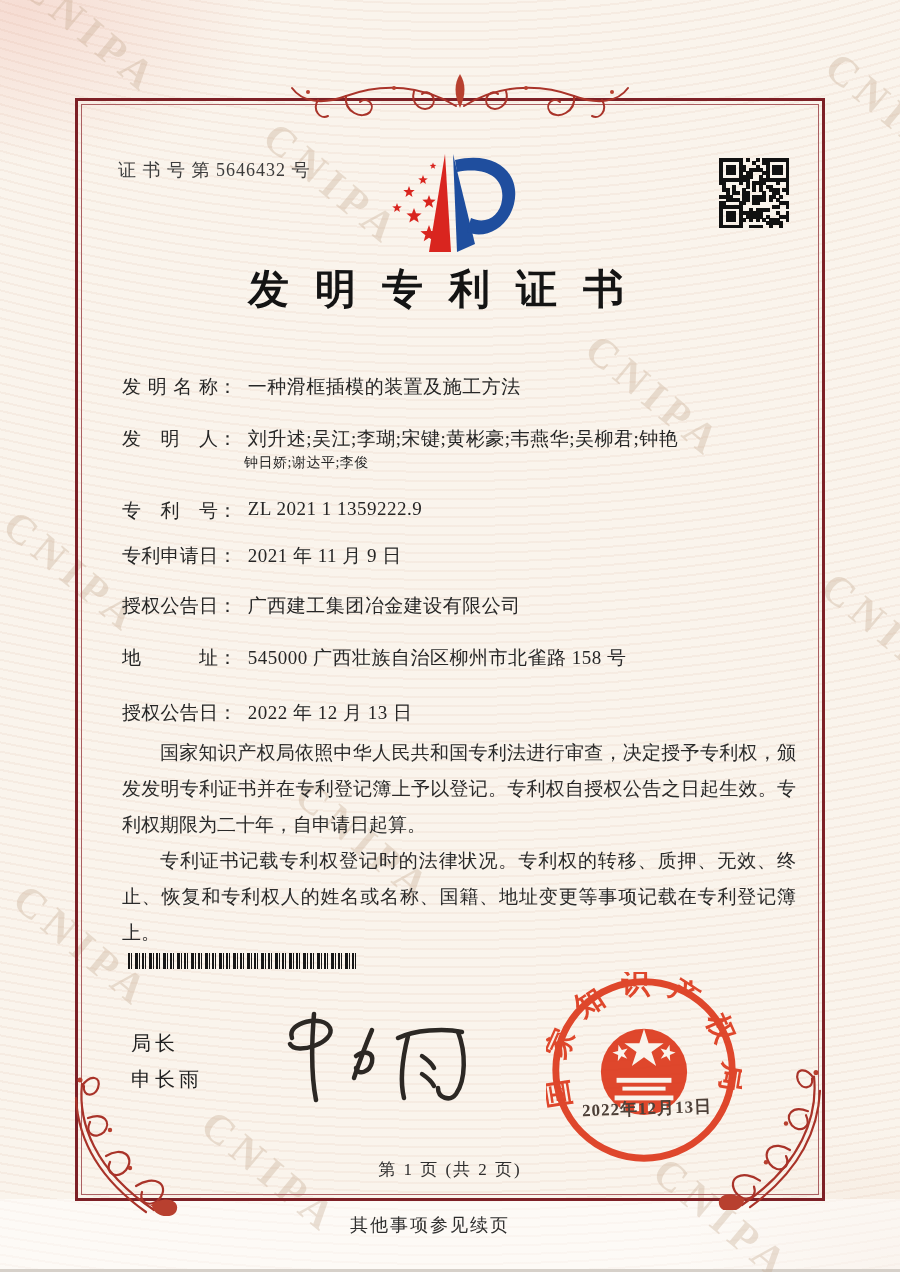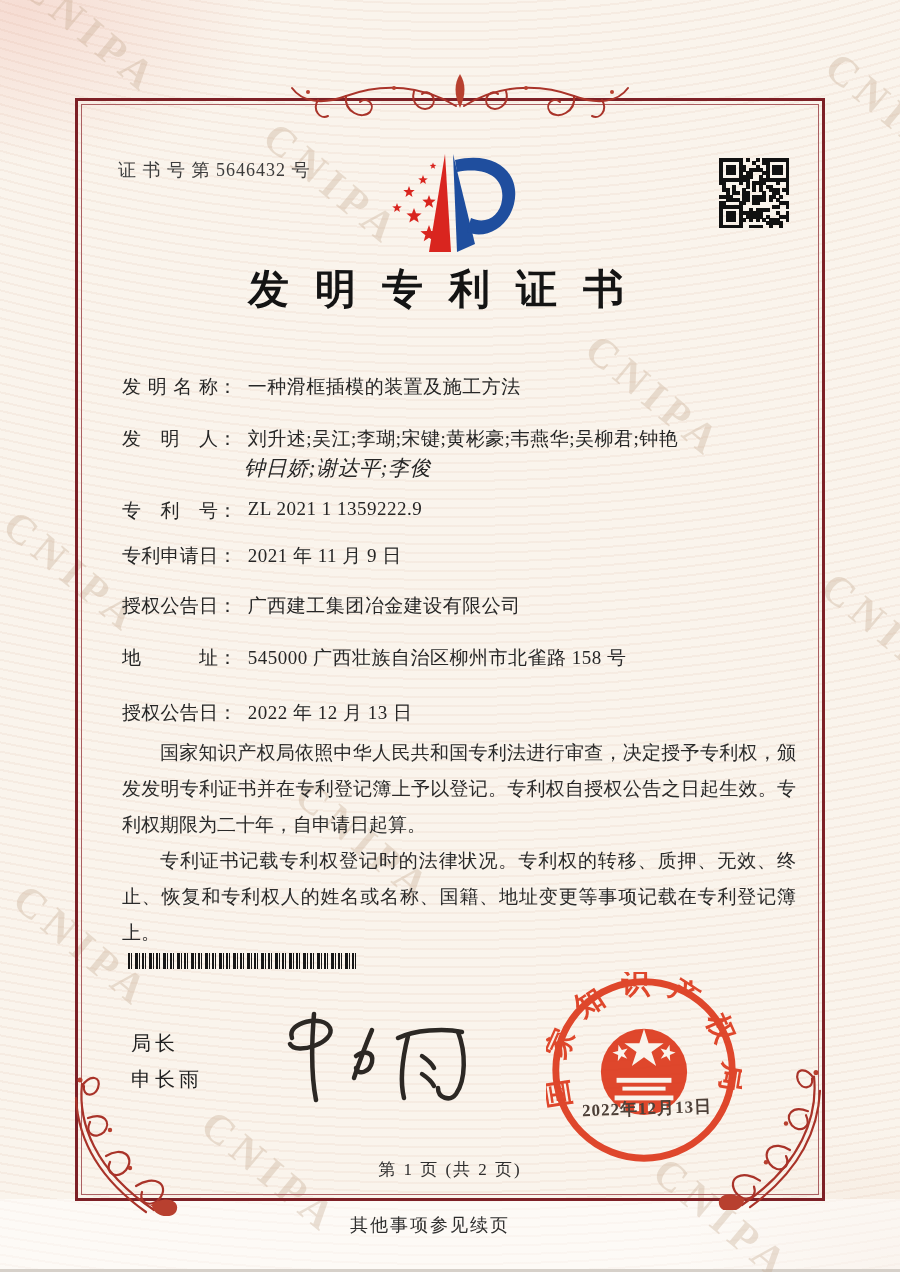--- a/index.html
+++ b/index.html
@@ -31,21 +31,21 @@
   .qr{position:absolute;left:719px;top:158px;}
 
   .title{position:absolute;left:0;top:262px;width:872px;text-align:center;
     font-size:41px;font-weight:bold;color:#141414;letter-spacing:26px;text-indent:26px;white-space:nowrap;}
 
   .frow{position:absolute;left:122px;font-size:19px;white-space:nowrap;}
   .flabel{display:inline-block;width:96px;text-align:justify;text-align-last:justify;vertical-align:top;}
   .fcolon{display:inline-block;vertical-align:top;}
   .fvalue{display:inline-block;margin-left:6px;vertical-align:top;letter-spacing:.5px;}
   .fpair2{position:absolute;left:465px;top:0;white-space:nowrap;}
-  .inv2{position:absolute;left:244px;top:454px;font-size:21px;letter-spacing:.5px;font-style:italic;}
+  .inv2{position:absolute;left:244px;top:454px;font-size:14px;letter-spacing:.5px;}
 
   .paras{position:absolute;left:122px;top:735px;width:674px;font-size:19px;line-height:36px;
     text-align:justify;color:#2a2a2a;}
   .paras p{margin:0;text-indent:2em;}
 
   .barcode{position:absolute;left:128px;top:953px;width:229px;height:16px;
     background:repeating-linear-gradient(90deg,#161616 0 2px,transparent 2px 3px,#161616 3px 4px,transparent 4px 7px,#161616 7px 10px,transparent 10px 11px,#161616 11px 12px,transparent 12px 14px);}
 
   .signer-title{position:absolute;left:131px;top:1030px;font-family:"Liberation Sans","DejaVu Sans",sans-serif;
     font-size:20px;letter-spacing:4px;color:#222;}

